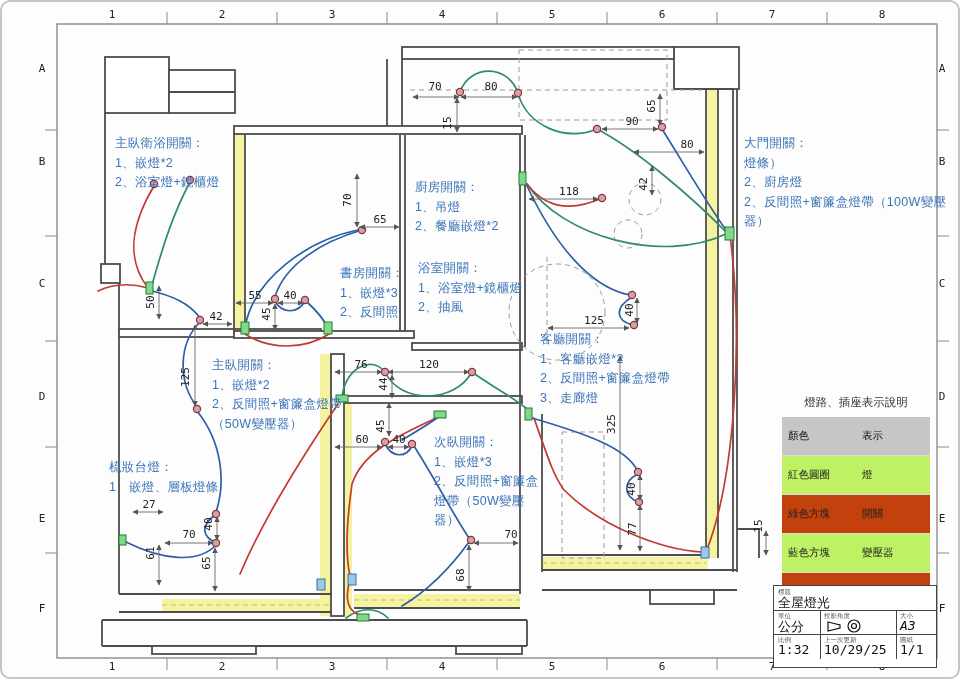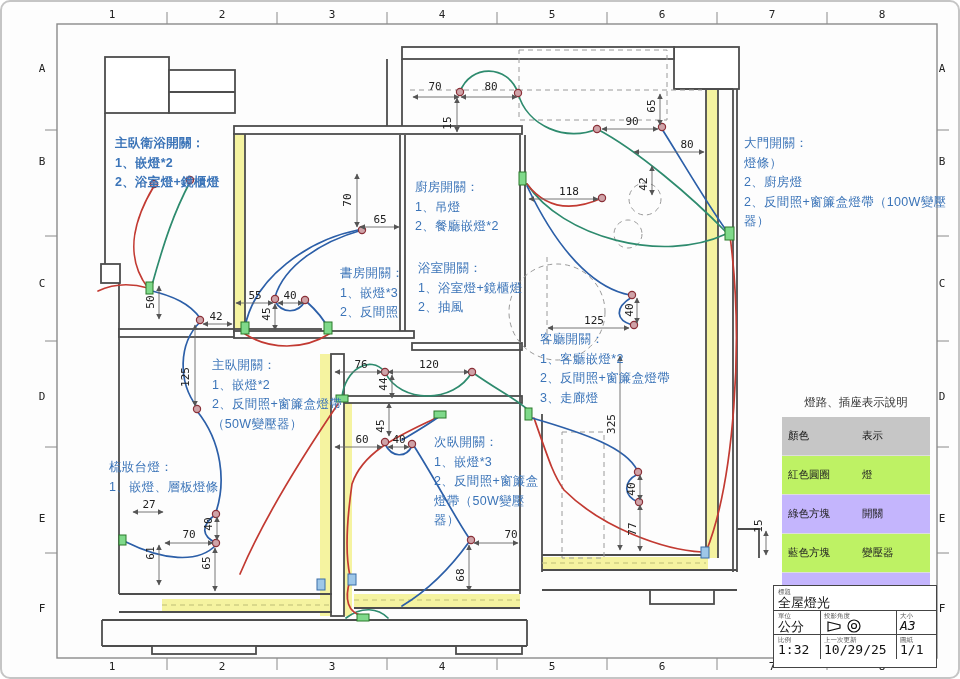--- a/index.html
+++ b/index.html
@@ -13,21 +13,21 @@
   .ann div{white-space:nowrap;}
   .dim{font-family:"DejaVu Sans Mono",monospace;font-size:11px;fill:#222;}
   .dl{stroke:#666;stroke-width:0.9;}
   .legend{position:absolute;left:780px;top:393px;width:148px;font-size:10.5px;color:#222;}
   .legend .ltitle{text-align:center;font-size:11.5px;color:#333;margin-bottom:7px;}
   .lrow{display:flex;border-bottom:1px solid #ddd;}
   .lrow>div{padding:12px 6px;box-sizing:border-box;}
   .lc1{width:74px;}
   .lc2{width:74px;}
   .lhead{background:#c6c6c6;color:#111;}
-  .lr0{background:#bef264;} .lr1{background:#c4b5fd;}
+  .lr0{background:#bef264;} .lr1{background:#c2410c;}
   .tblock{position:absolute;left:771px;top:583px;width:164px;height:83px;border:1.2px solid #444;
           background:#fff;box-sizing:border-box;font-family:"DejaVu Sans Mono",monospace;}
   .tb-label{position:absolute;font-size:6.5px;color:#555;font-family:"Liberation Sans",sans-serif;}
   .tb-val{position:absolute;font-size:13px;color:#111;}
   .tb-line{position:absolute;background:#444;}
 </style>
 </head>
 <body>
 
 <div class="sheet">
@@ -292,21 +292,21 @@
       <text class="dim" x="210" y="522" text-anchor="middle" transform="rotate(-90 210 522)">40</text>
       <text class="dim" x="187" y="536" text-anchor="middle">70</text>
       <text class="dim" x="152" y="551" text-anchor="middle" transform="rotate(-90 152 551)">61</text>
       <text class="dim" x="208" y="561" text-anchor="middle" transform="rotate(-90 208 561)">65</text>
       <text class="dim" x="509" y="536" text-anchor="middle">70</text>
       <text class="dim" x="462" y="573" text-anchor="middle" transform="rotate(-90 462 573)">68</text>
       <text class="dim" x="760" y="524" text-anchor="middle" transform="rotate(-90 760 524)">15</text>
     </g>
   </svg>
 
-  <div class="ann" style="left:113px;top:132px;font-weight:bold;">
+  <div class="ann" style="left:113px;top:132px;">
     <div>主臥衛浴開關：</div>
     <div>1、嵌燈*2</div>
     <div>2、浴室燈+鏡櫃燈</div>
   </div>
   <div class="ann" style="left:413px;top:176px;">
     <div>廚房開關：</div>
     <div>1、吊燈</div>
     <div>2、餐廳嵌燈*2</div>
   </div>
   <div class="ann" style="left:338px;top:262px;">

